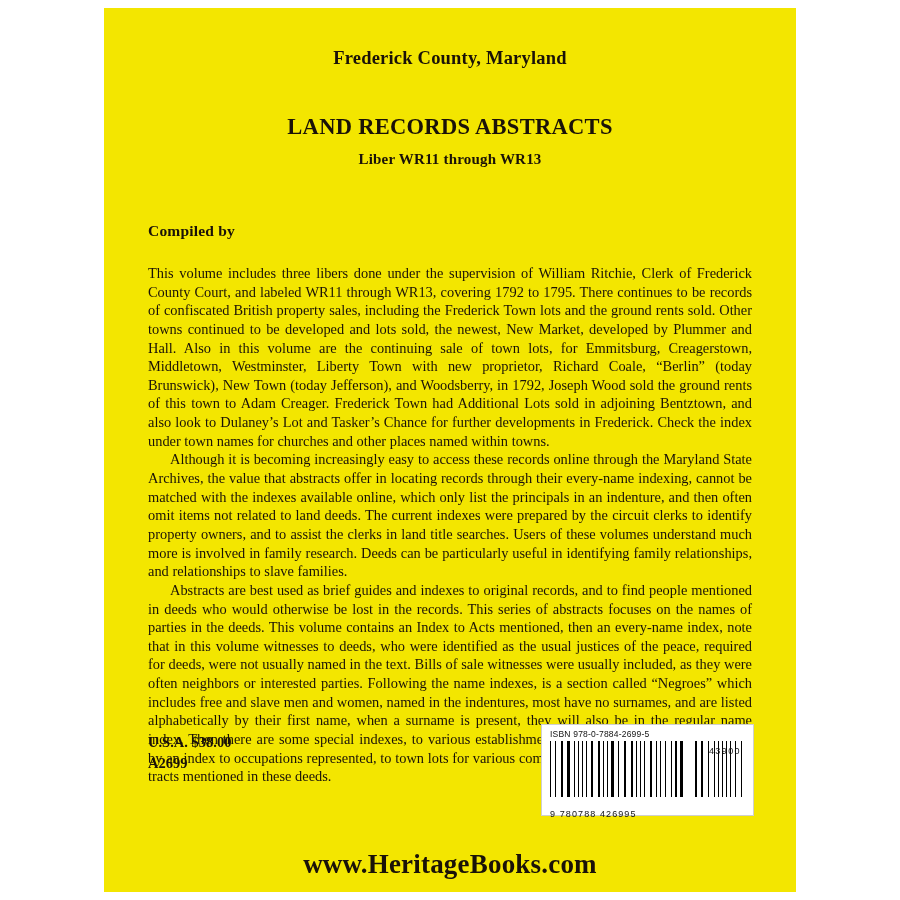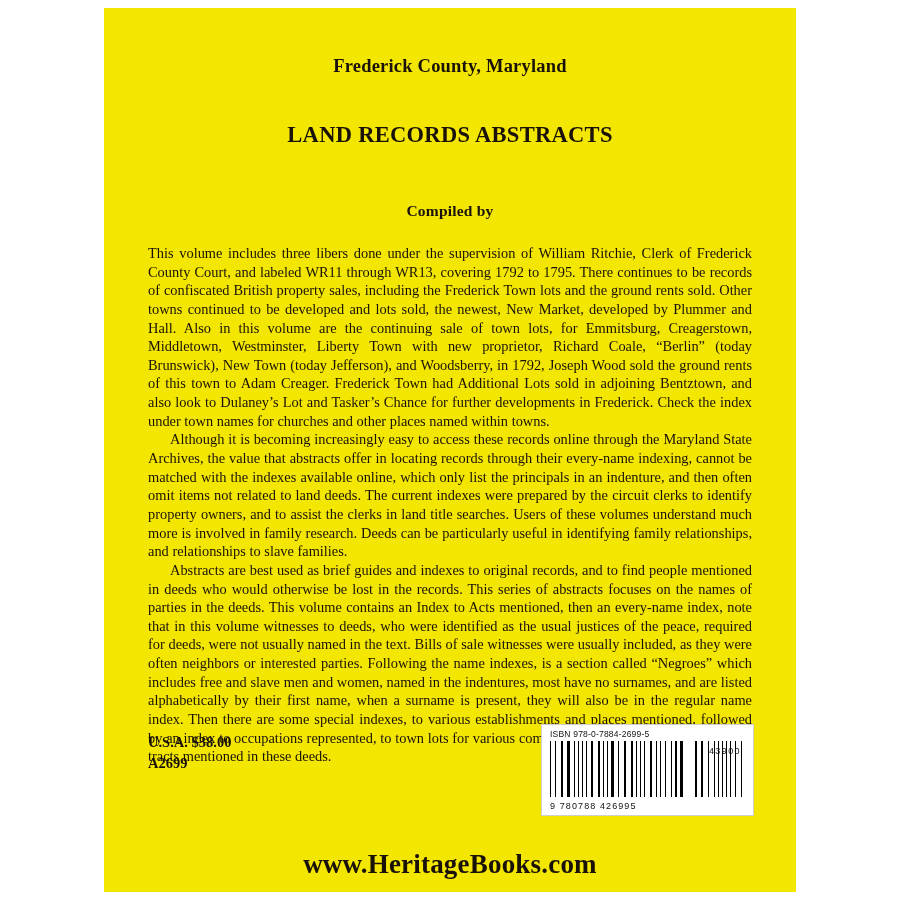--- a/index.html
+++ b/index.html
@@ -21,21 +21,21 @@
   }
   .cover {
     position: absolute;
     left: 104px;
     top: 8px;
     width: 692px;
     height: 884px;
     background: #f3e600;
     color: #1a1208;
     box-sizing: border-box;
-    padding: 8px 44px;
+    padding: 0 44px;
   }
   .title-block {
     padding-top: 40px;
     text-align: center;
   }
   .t-county {
     font-size: 18.5px;
     font-weight: bold;
     letter-spacing: 0.2px;
     margin-bottom: 16px;
@@ -52,21 +52,21 @@
     font-weight: bold;
     letter-spacing: 0.3px;
     margin-bottom: 17px;
   }
   .t-liber {
     font-size: 15px;
     font-weight: bold;
     letter-spacing: 0.2px;
   }
   .compiled {
-    text-align: center;
+    text-align: left;
     margin-top: 54px;
     font-size: 15.5px;
     font-weight: bold;
     letter-spacing: 0.2px;
   }
   .author {
     text-align: center;
     margin-top: 15px;
     font-size: 15.5px;
     font-weight: bold;
@@ -129,21 +129,21 @@
   .bar {
     background: #000;
     height: 100%;
     margin-right: 1px;
   }
   .ean-digits {
     font-family: "Liberation Sans", sans-serif;
     font-size: 9px;
     color: #111;
     letter-spacing: 1.1px;
-    margin-top: 4px;
+    margin-top: 12px;
     margin-left: 2px;
   }
   .addon-digits {
     position: absolute;
     right: 6px;
     top: 5px;
     font-family: "Liberation Sans", sans-serif;
     font-size: 9px;
     color: #111;
     letter-spacing: 1.4px;
@@ -161,20 +161,21 @@
 </style>
 </head>
 <body>
 
 <div class="page">
   <div class="cover">
 
     <div class="title-block">
       <div class="t-county">Frederick County, Maryland</div>
       <div class="t-main">LAND RECORDS ABSTRACTS</div>
+      <div class="t-liber">Liber WR11 through WR13</div>
     </div>
 
     <div class="compiled">Compiled  by</div>
 
     <div class="body-copy">
       <p class="first">This volume includes three libers done under the supervision of William Ritchie, Clerk of Frederick County Court, and labeled WR11 through WR13, covering 1792 to 1795. There continues to be records of confiscated British property sales, including the Frederick Town lots and the ground rents sold. Other towns continued to be developed and lots sold, the newest, New Market, developed by Plummer and Hall. Also in this volume are the continuing sale of town lots, for Emmitsburg, Creagerstown, Middletown, Westminster, Liberty Town with new proprietor, Richard Coale, “Berlin” (today Brunswick), New Town (today Jefferson), and Woodsberry, in 1792, Joseph Wood sold the ground rents of this town to Adam Creager. Frederick Town had Additional Lots sold in adjoining Bentztown, and also look to Dulaney’s Lot and Tasker’s Chance for further developments in Frederick. Check the index under town names for churches and other places named within towns.</p>
       <p>Although it is becoming increasingly easy to access these records online through the Maryland State Archives, the value that abstracts offer in locating records through their every-name indexing, cannot be matched with the indexes available online, which only list the principals in an indenture, and then often omit items not related to land deeds. The current indexes were prepared by the circuit clerks to identify property owners, and to assist the clerks in land title searches. Users of these volumes understand much more is involved in family research. Deeds can be particularly useful in identifying family relationships, and relationships to slave families.</p>
       <p>Abstracts are best used as brief guides and indexes to original records, and to find people mentioned in deeds who would otherwise be lost in the records. This series of abstracts focuses on the names of parties in the deeds. This volume contains an Index to Acts mentioned, then an every-name index, note that in this volume witnesses to deeds, who were identified as the usual justices of the peace, required for deeds, were not usually named in the text. Bills of sale witnesses were usually included, as they were often neighbors or interested parties. Following the name indexes, is a section called “Negroes” which includes free and slave men and women, named in the indentures, most have no surnames, and are listed alphabetically by their first name, when a surname is present, they will also be in the regular name index. Then there are some special indexes, to various establishments and places mentioned, followed by an index to occupations represented, to town lots for various communities, and finally an index to the tracts mentioned in these deeds.</p>
     </div>
 

